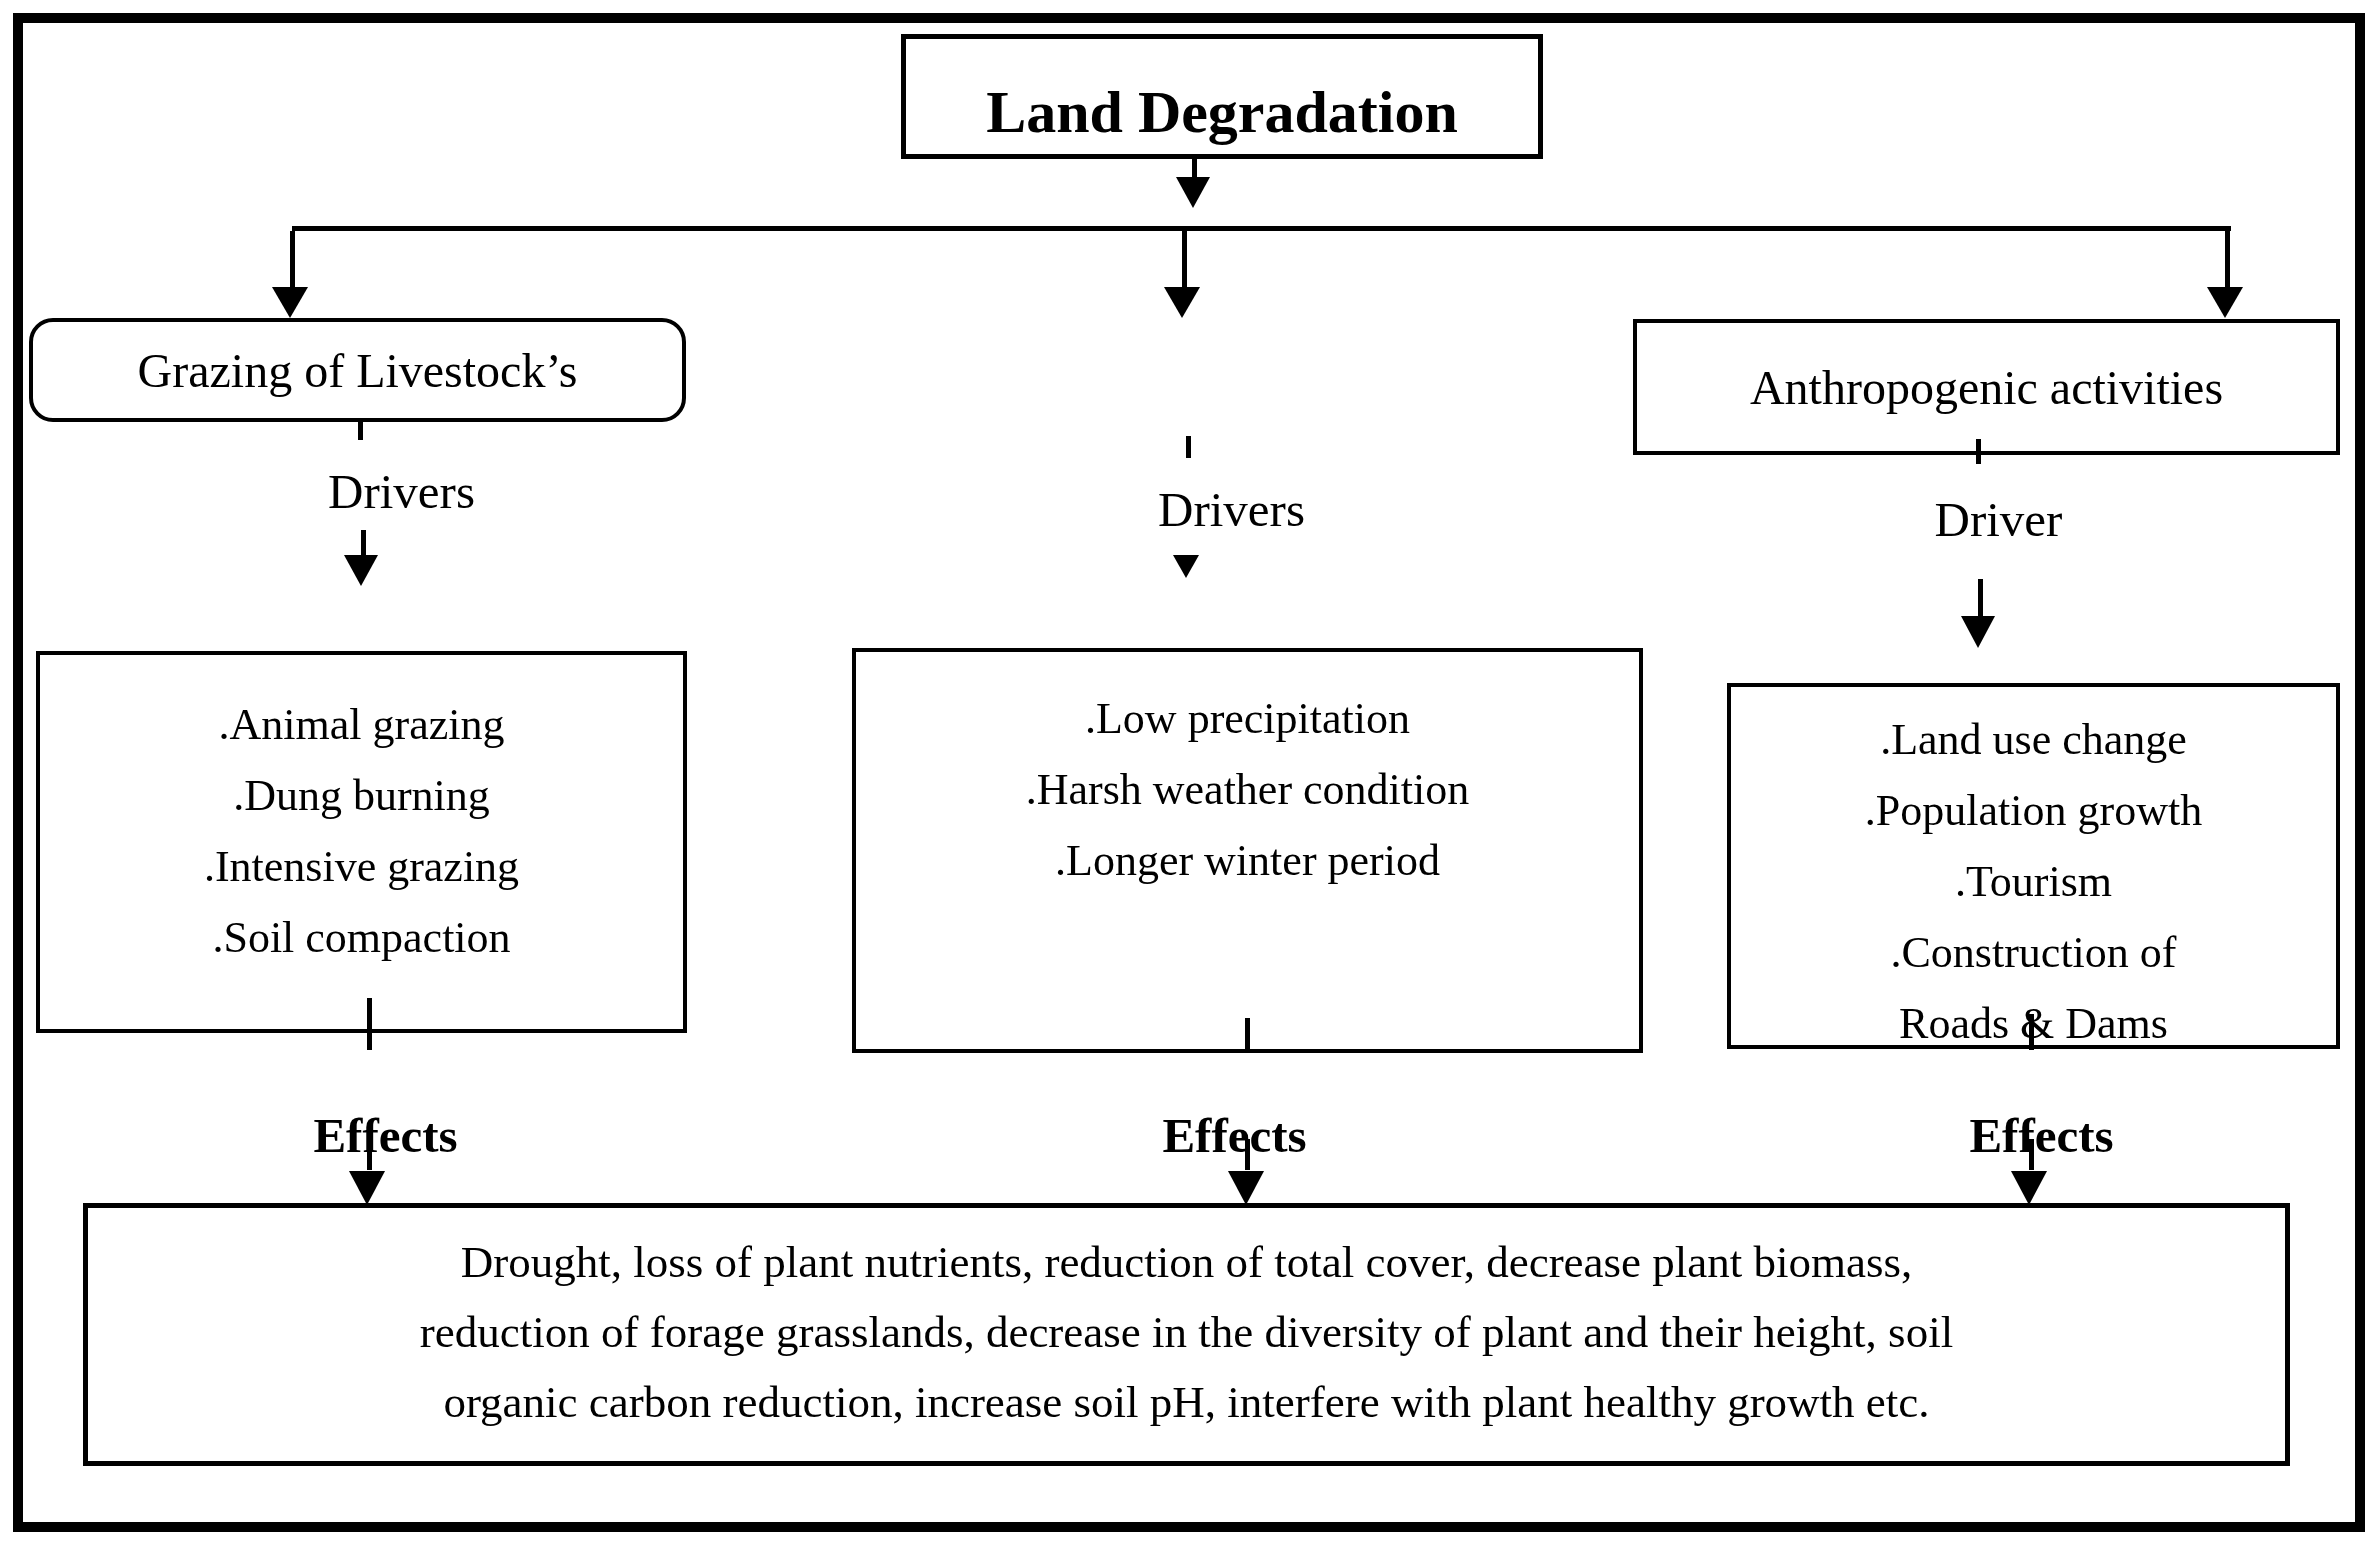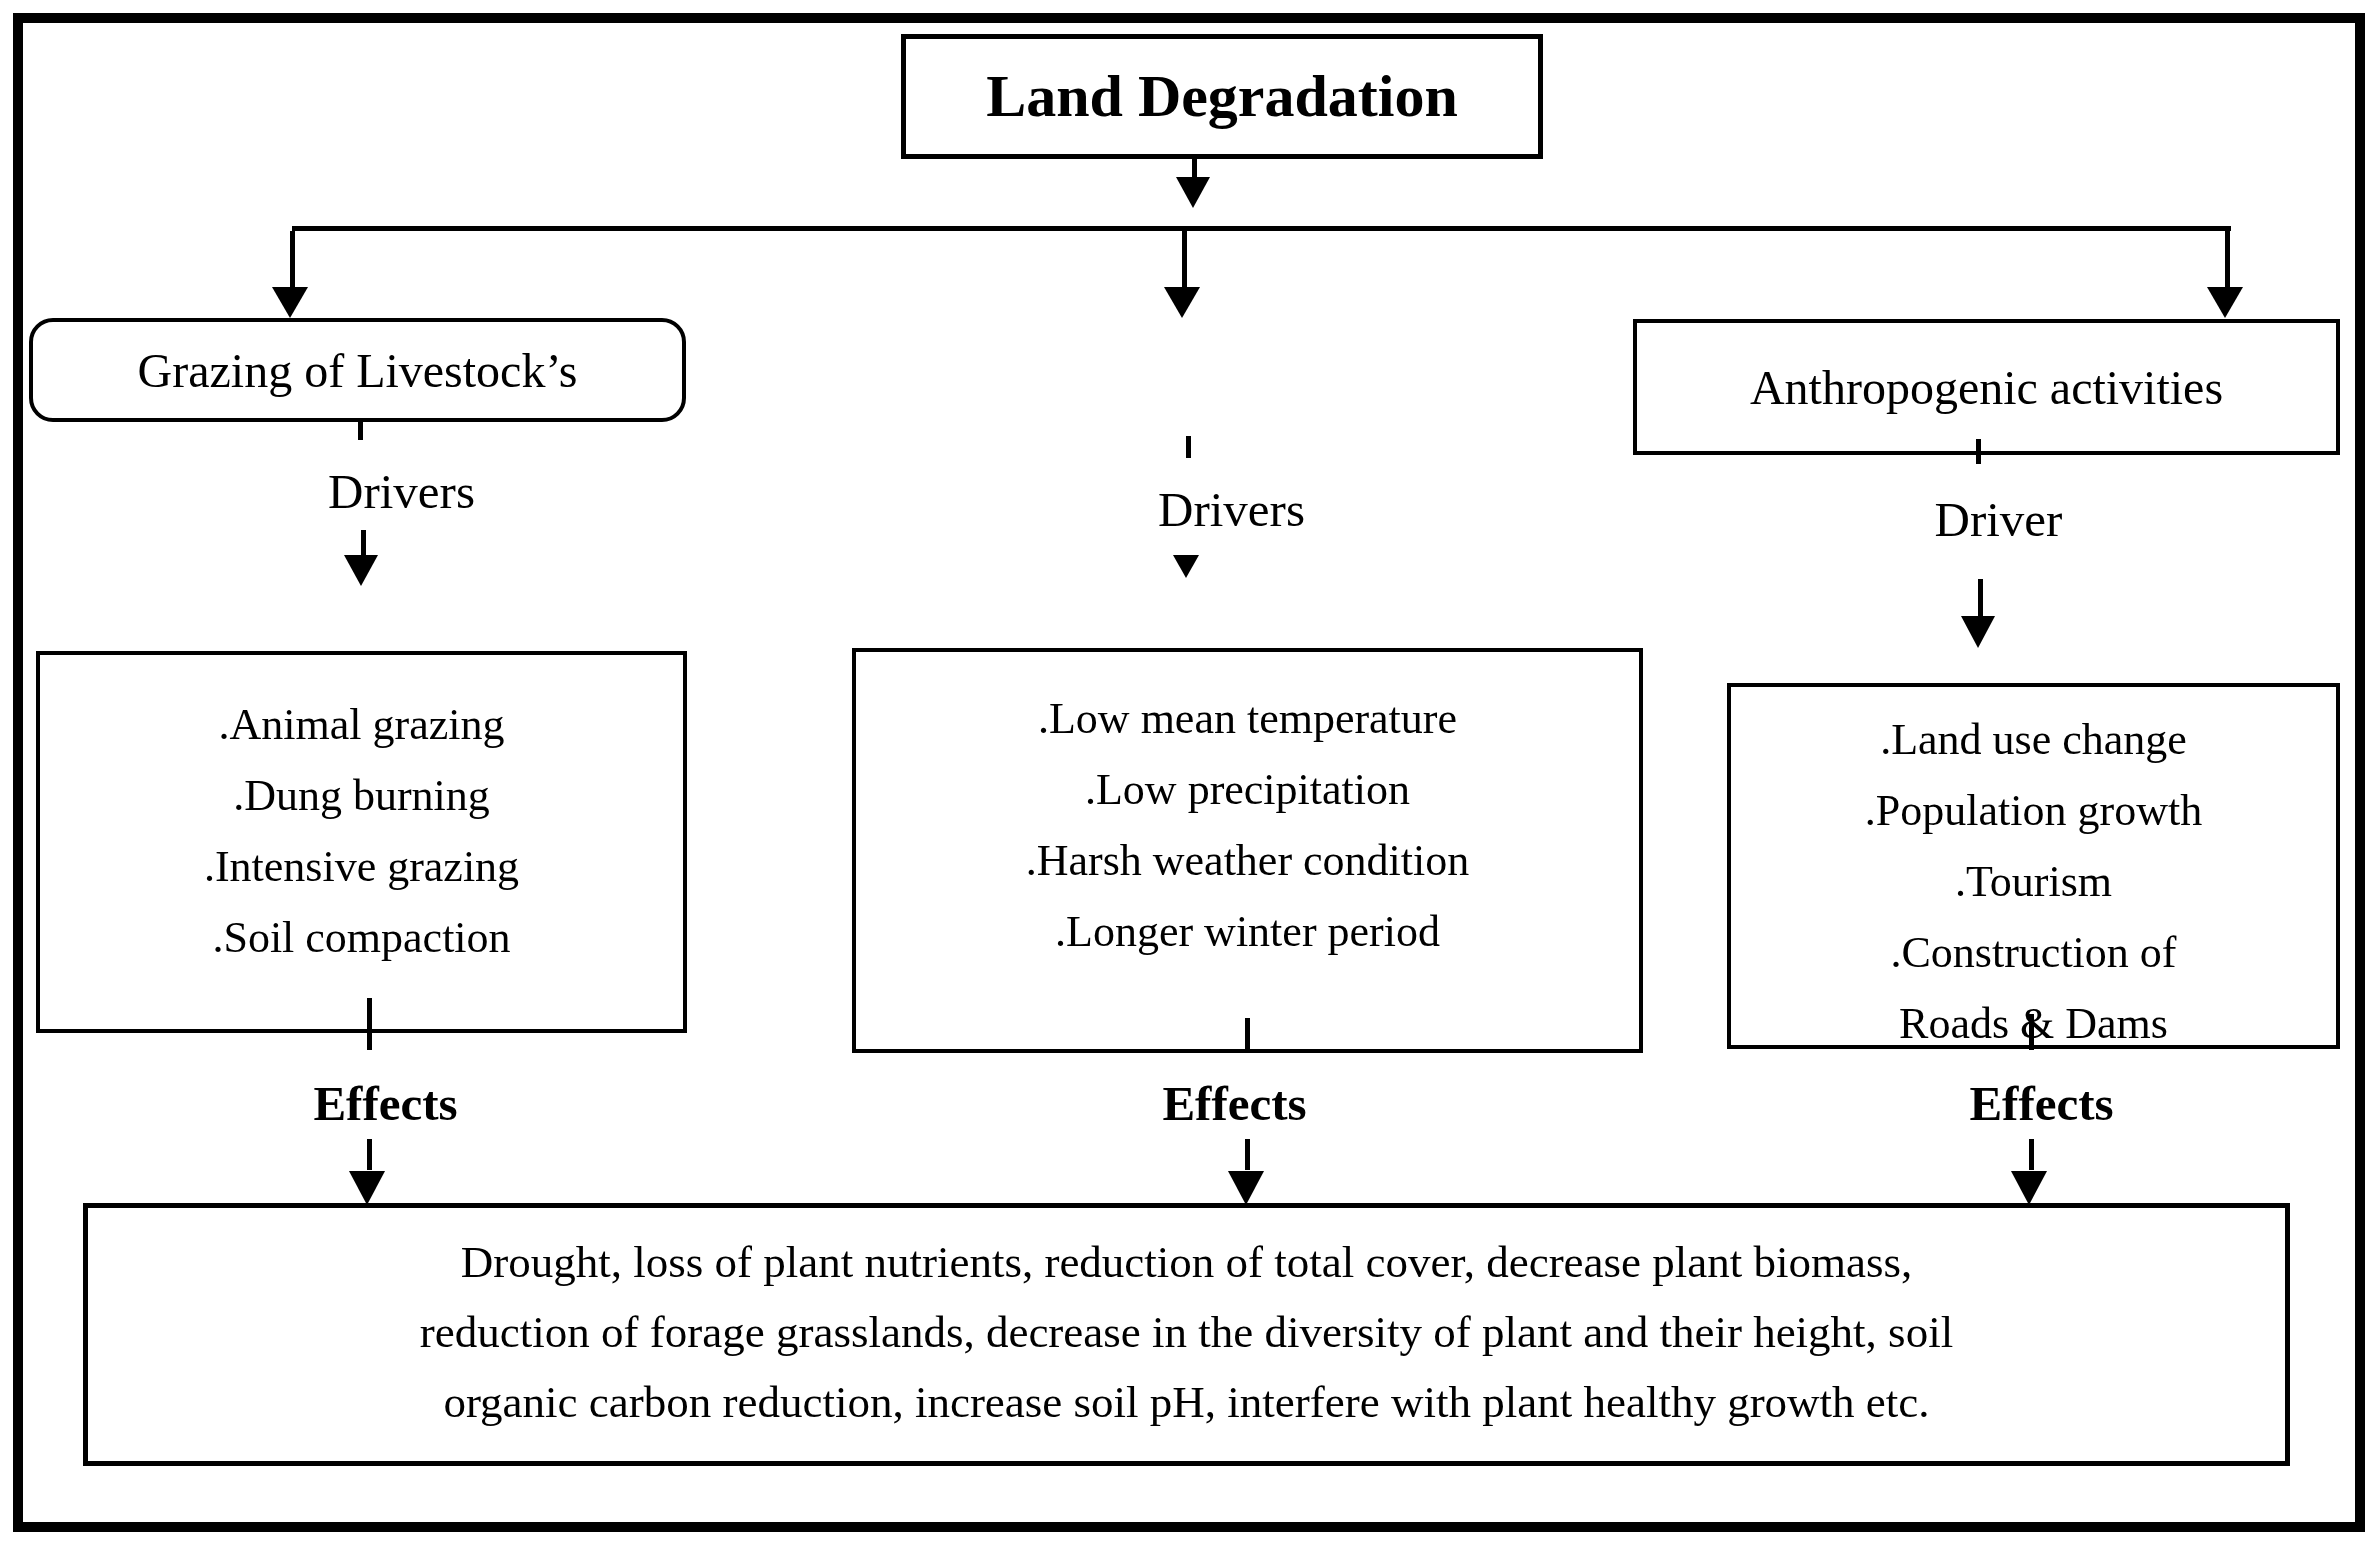--- a/index.html
+++ b/index.html
@@ -32,21 +32,21 @@
     border-right: 17.5px solid transparent;
     border-top: 31px solid var(--ink);
   }
   .label {
     position: absolute;
     width: 259px;
     text-align: center;
     line-height: 62px;
     font-size: 49px;
   }
-  .bold { font-weight: bold; }
+  .bold { font-weight: bold; margin-top: 32px; }
   .driver-list {
     position: absolute;
     background: var(--paper);
     border: 4.5px solid var(--ink);
     box-sizing: border-box;
     text-align: center;
     font-size: 44px;
     margin-top: 35px;
   }
   .driver-list .dl-line { line-height: 71px; white-space: nowrap; }
@@ -101,21 +101,20 @@
   <div class="ah" style="left:1961px; top:616px; border-left-width:17px; border-right-width:17px; border-top-width:32px;"></div>
 
   <div class="driver-list" style="left:36px; top:616px; width:651px; height:382px; padding-top:34px;">
     <div class="dl-line">.Animal grazing</div>
     <div class="dl-line">.Dung burning</div>
     <div class="dl-line">.Intensive grazing</div>
     <div class="dl-line">.Soil compaction</div>
   </div>
 
   <div class="driver-list" style="left:852px; top:613px; width:791px; height:405px; padding-top:31px;">
-    <div class="dl-line">.Low mean temperature</div>
     <div class="dl-line">.Low precipitation</div>
     <div class="dl-line">.Harsh weather condition</div>
     <div class="dl-line">.Longer winter period</div>
   </div>
 
   <div class="driver-list" style="left:1727px; top:648px; width:613px; height:366px; padding-top:17px;">
     <div class="dl-line">.Land use change</div>
     <div class="dl-line">.Population growth</div>
     <div class="dl-line">.Tourism</div>
     <div class="dl-line">.Construction of</div>

